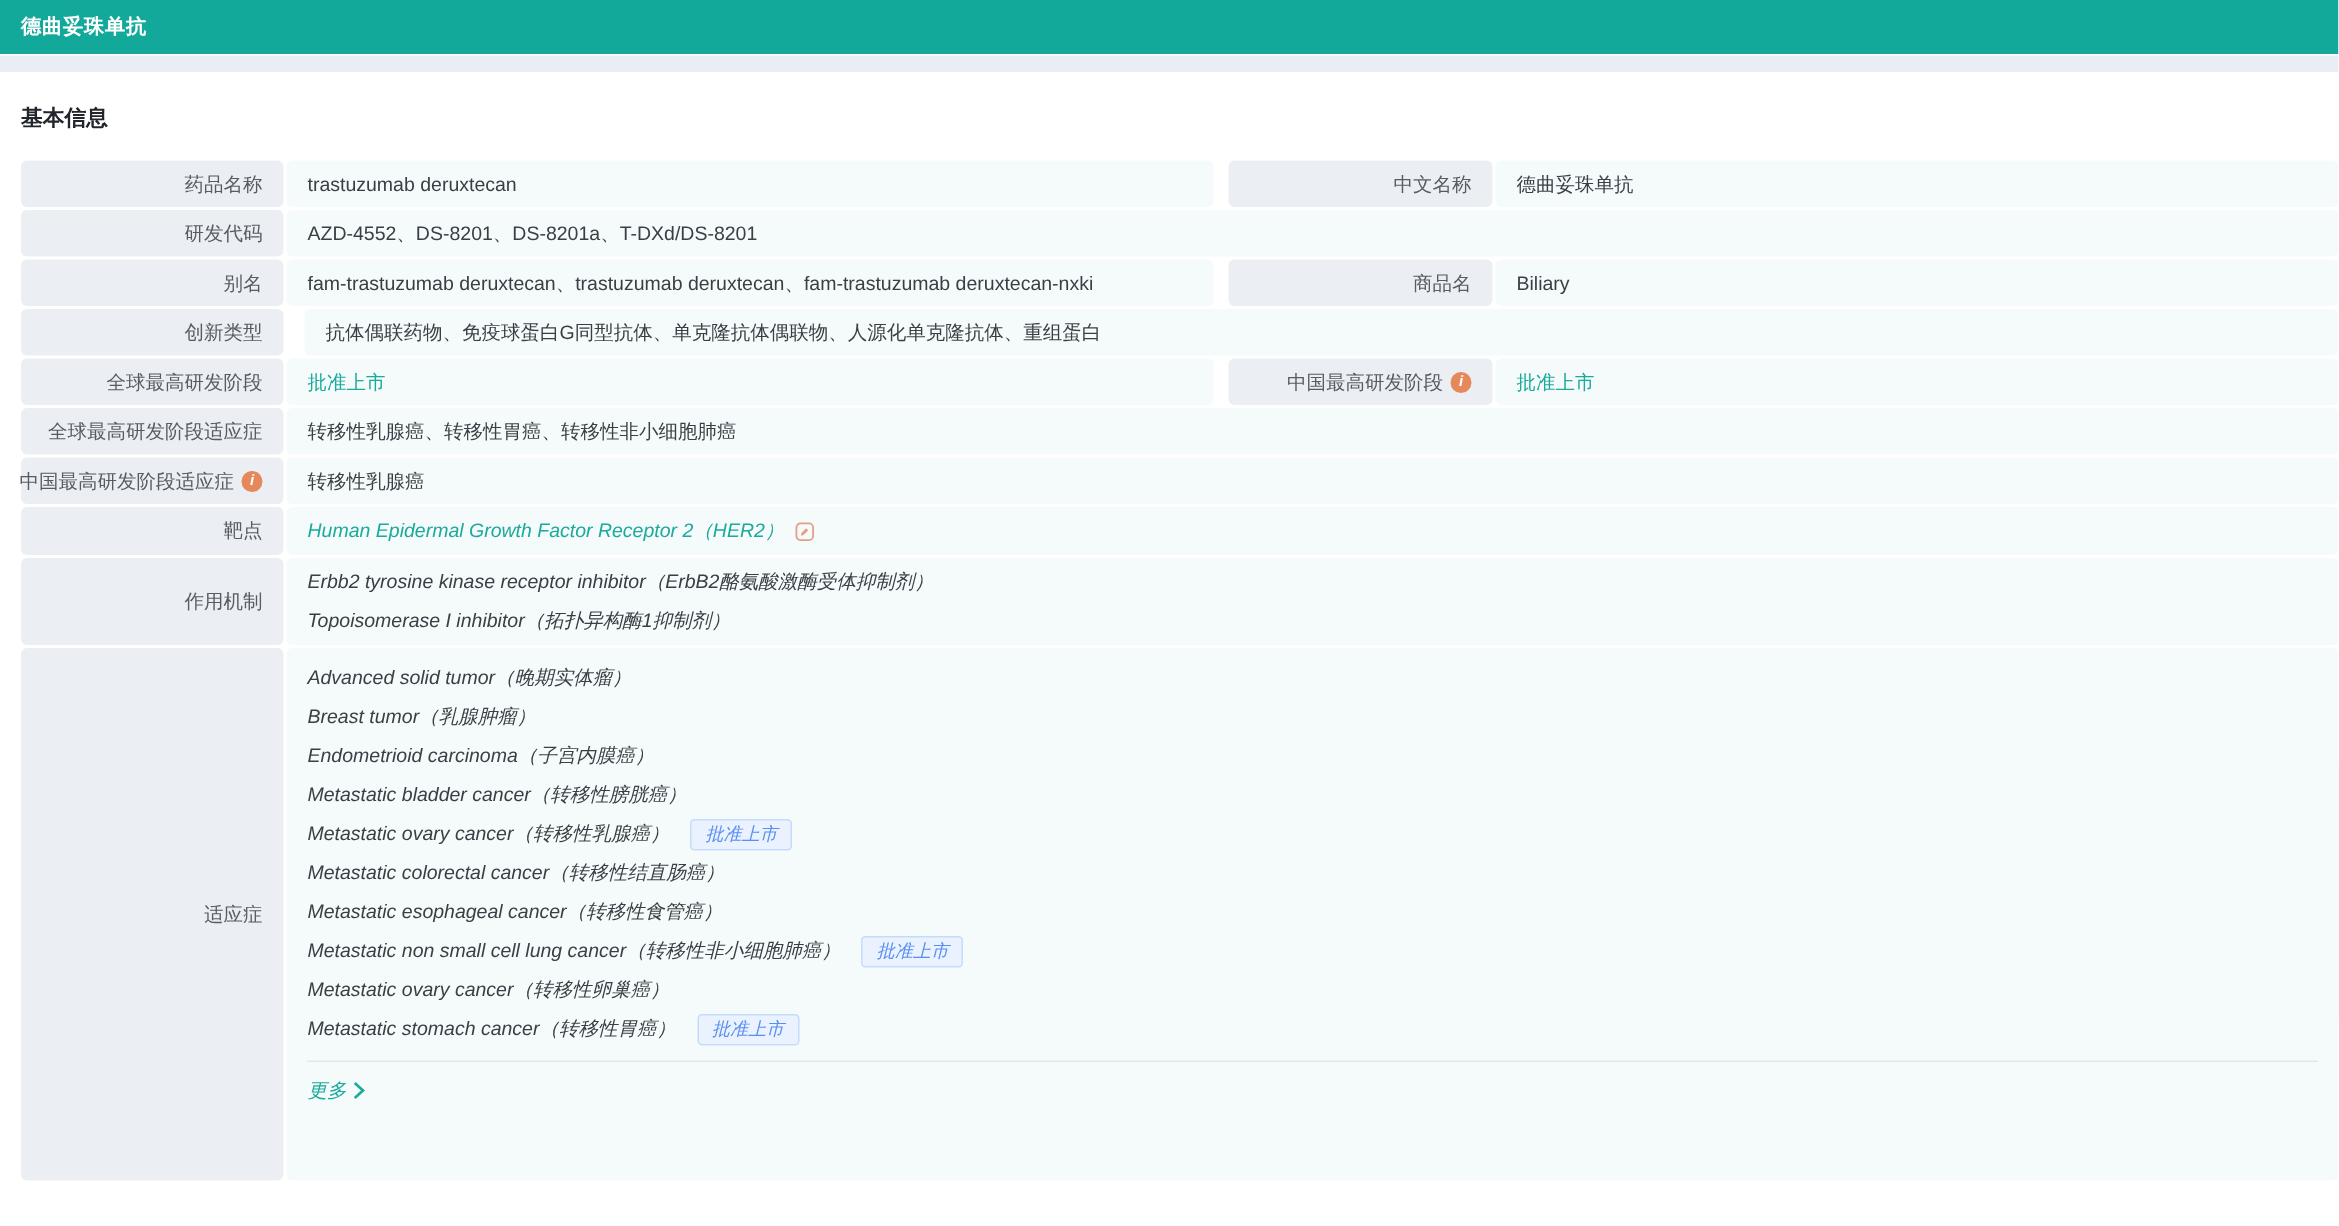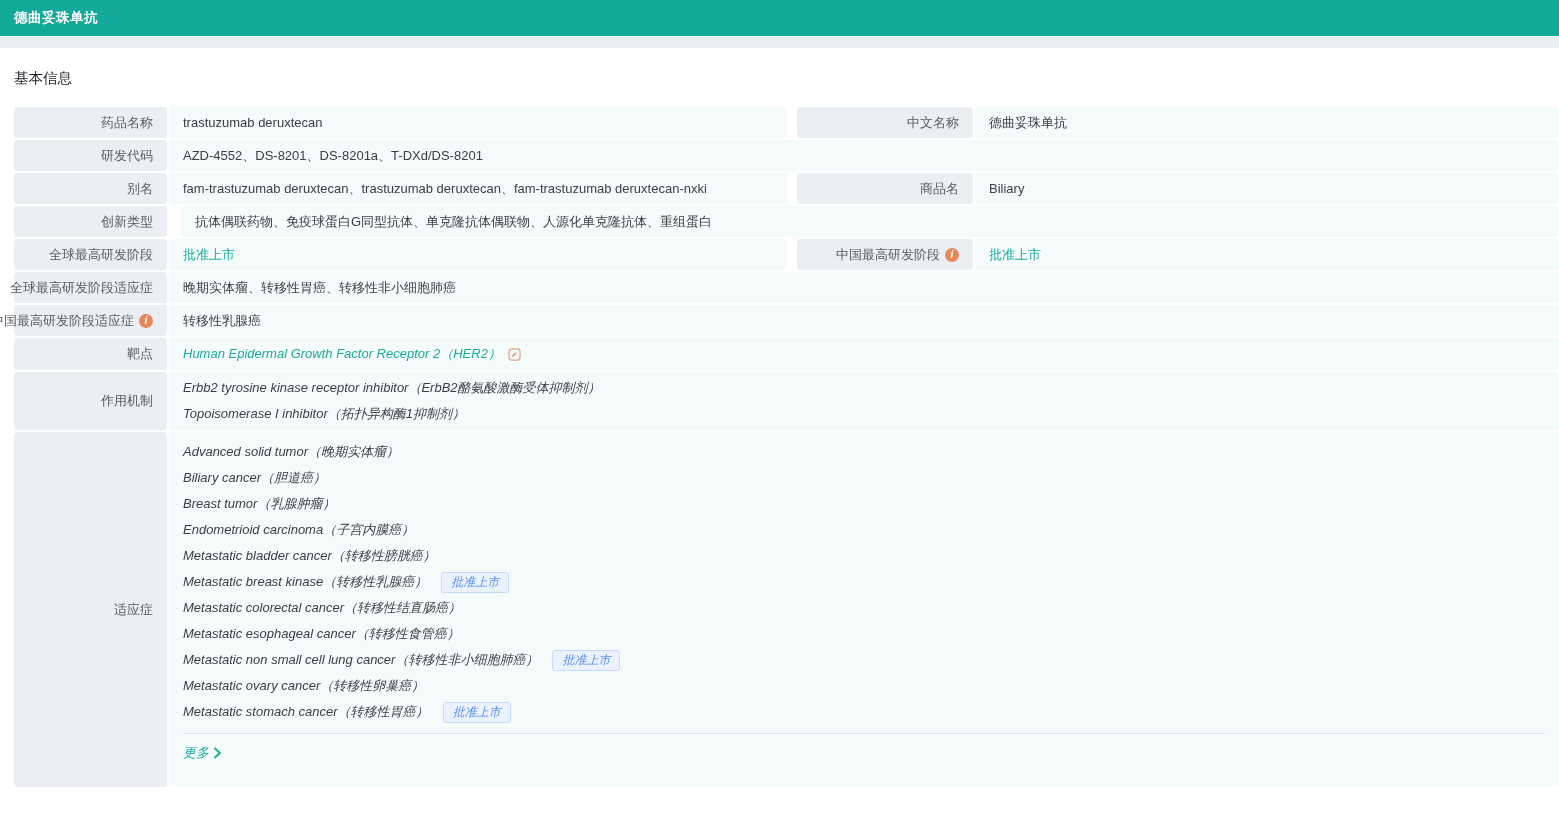--- a/index.html
+++ b/index.html
@@ -7,28 +7,28 @@
   body {
     width:1559px; height:817px; overflow:hidden; background:#ffffff;
     font-family:"Liberation Sans","DejaVu Sans",sans-serif;
     font-size:13px; color:#3a3f45;
   }
   
   .topbar { height:36px; background:#12a99a; display:flex; align-items:center; padding:0 14px; }
   .topbar .title { color:#ffffff; font-weight:bold; font-size:13.5px; letter-spacing:.5px; }
   .substrip { height:11px; background:#e9edf4; margin-top:1px; }
 
-  .section-title { margin:21px 0 19px 14px; font-size:14.5px; font-weight:normal; color:#22262c; }
+  .section-title { margin:21px 0 19px 14px; font-size:14.5px; font-weight:bold; color:#22262c; }
 
   .table { margin-left:14px; }
   .row { display:flex; margin-bottom:2px; }
   .row-s { height:31px; }
 
   .lbl {
-    flex:none; width:153px; padding-right:14px; background:#ebeff3; border-radius:4px;
+    flex:none; width:175px; padding-right:14px; background:#ebeff3; border-radius:4px;
     display:flex; align-items:center; justify-content:flex-end; color:#565c64; white-space:nowrap;
   }
   .lbl-r { width:176px; }
   .val {
     flex:1; min-width:0; background:#f5fafb; border-radius:4px;
     display:flex; align-items:center; padding:0 14px; white-space:nowrap; overflow:hidden;
   }
   .val.fixed { flex:none; width:618px; }
   .val.block { display:block; white-space:normal;font-style:italic; }
   .gap { flex:none; width:10px; }
@@ -120,21 +120,21 @@
     </div>
     <div class="lblgap"></div>
     <div class="val">
       <span class="link">批准上市</span>
     </div>
   </div>
 
   <div class="row row-s">
     <div class="lbl">全球最高研发阶段适应症</div>
     <div class="lblgap"></div>
-    <div class="val">晚期实体瘤、转移性胃癌、转移性非小细胞肺癌</div>
+    <div class="val">转移性乳腺癌、转移性胃癌、转移性非小细胞肺癌</div>
   </div>
 
   <div class="row row-s">
     <div class="lbl">
       <span>中国最高研发阶段适应症</span>
       <span class="info-icon"></span>
     </div>
     <div class="lblgap"></div>
     <div class="val">转移性乳腺癌</div>
   </div>
@@ -165,33 +165,30 @@
   </div>
 
   <div class="row">
     <div class="lbl">适应症</div>
     <div class="lblgap"></div>
     <div class="val block val-ind">
       <div class="item">
           <span>Advanced solid tumor（晚期实体瘤）</span>
         </div>
       <div class="item">
-          <span>Biliary cancer（胆道癌）</span>
-        </div>
-      <div class="item">
           <span>Breast tumor（乳腺肿瘤）</span>
         </div>
       <div class="item">
           <span>Endometrioid carcinoma（子宫内膜癌）</span>
         </div>
       <div class="item">
           <span>Metastatic bladder cancer（转移性膀胱癌）</span>
         </div>
       <div class="item">
-        <span>Metastatic breast kinase（转移性乳腺癌）</span>
+        <span>Metastatic ovary cancer（转移性乳腺癌）</span>
         <span class="badge">批准上市</span>
       </div>
       <div class="item">
           <span>Metastatic colorectal cancer（转移性结直肠癌）</span>
         </div>
       <div class="item">
           <span>Metastatic esophageal cancer（转移性食管癌）</span>
         </div>
       <div class="item">
         <span>Metastatic non small cell lung cancer（转移性非小细胞肺癌）</span>

